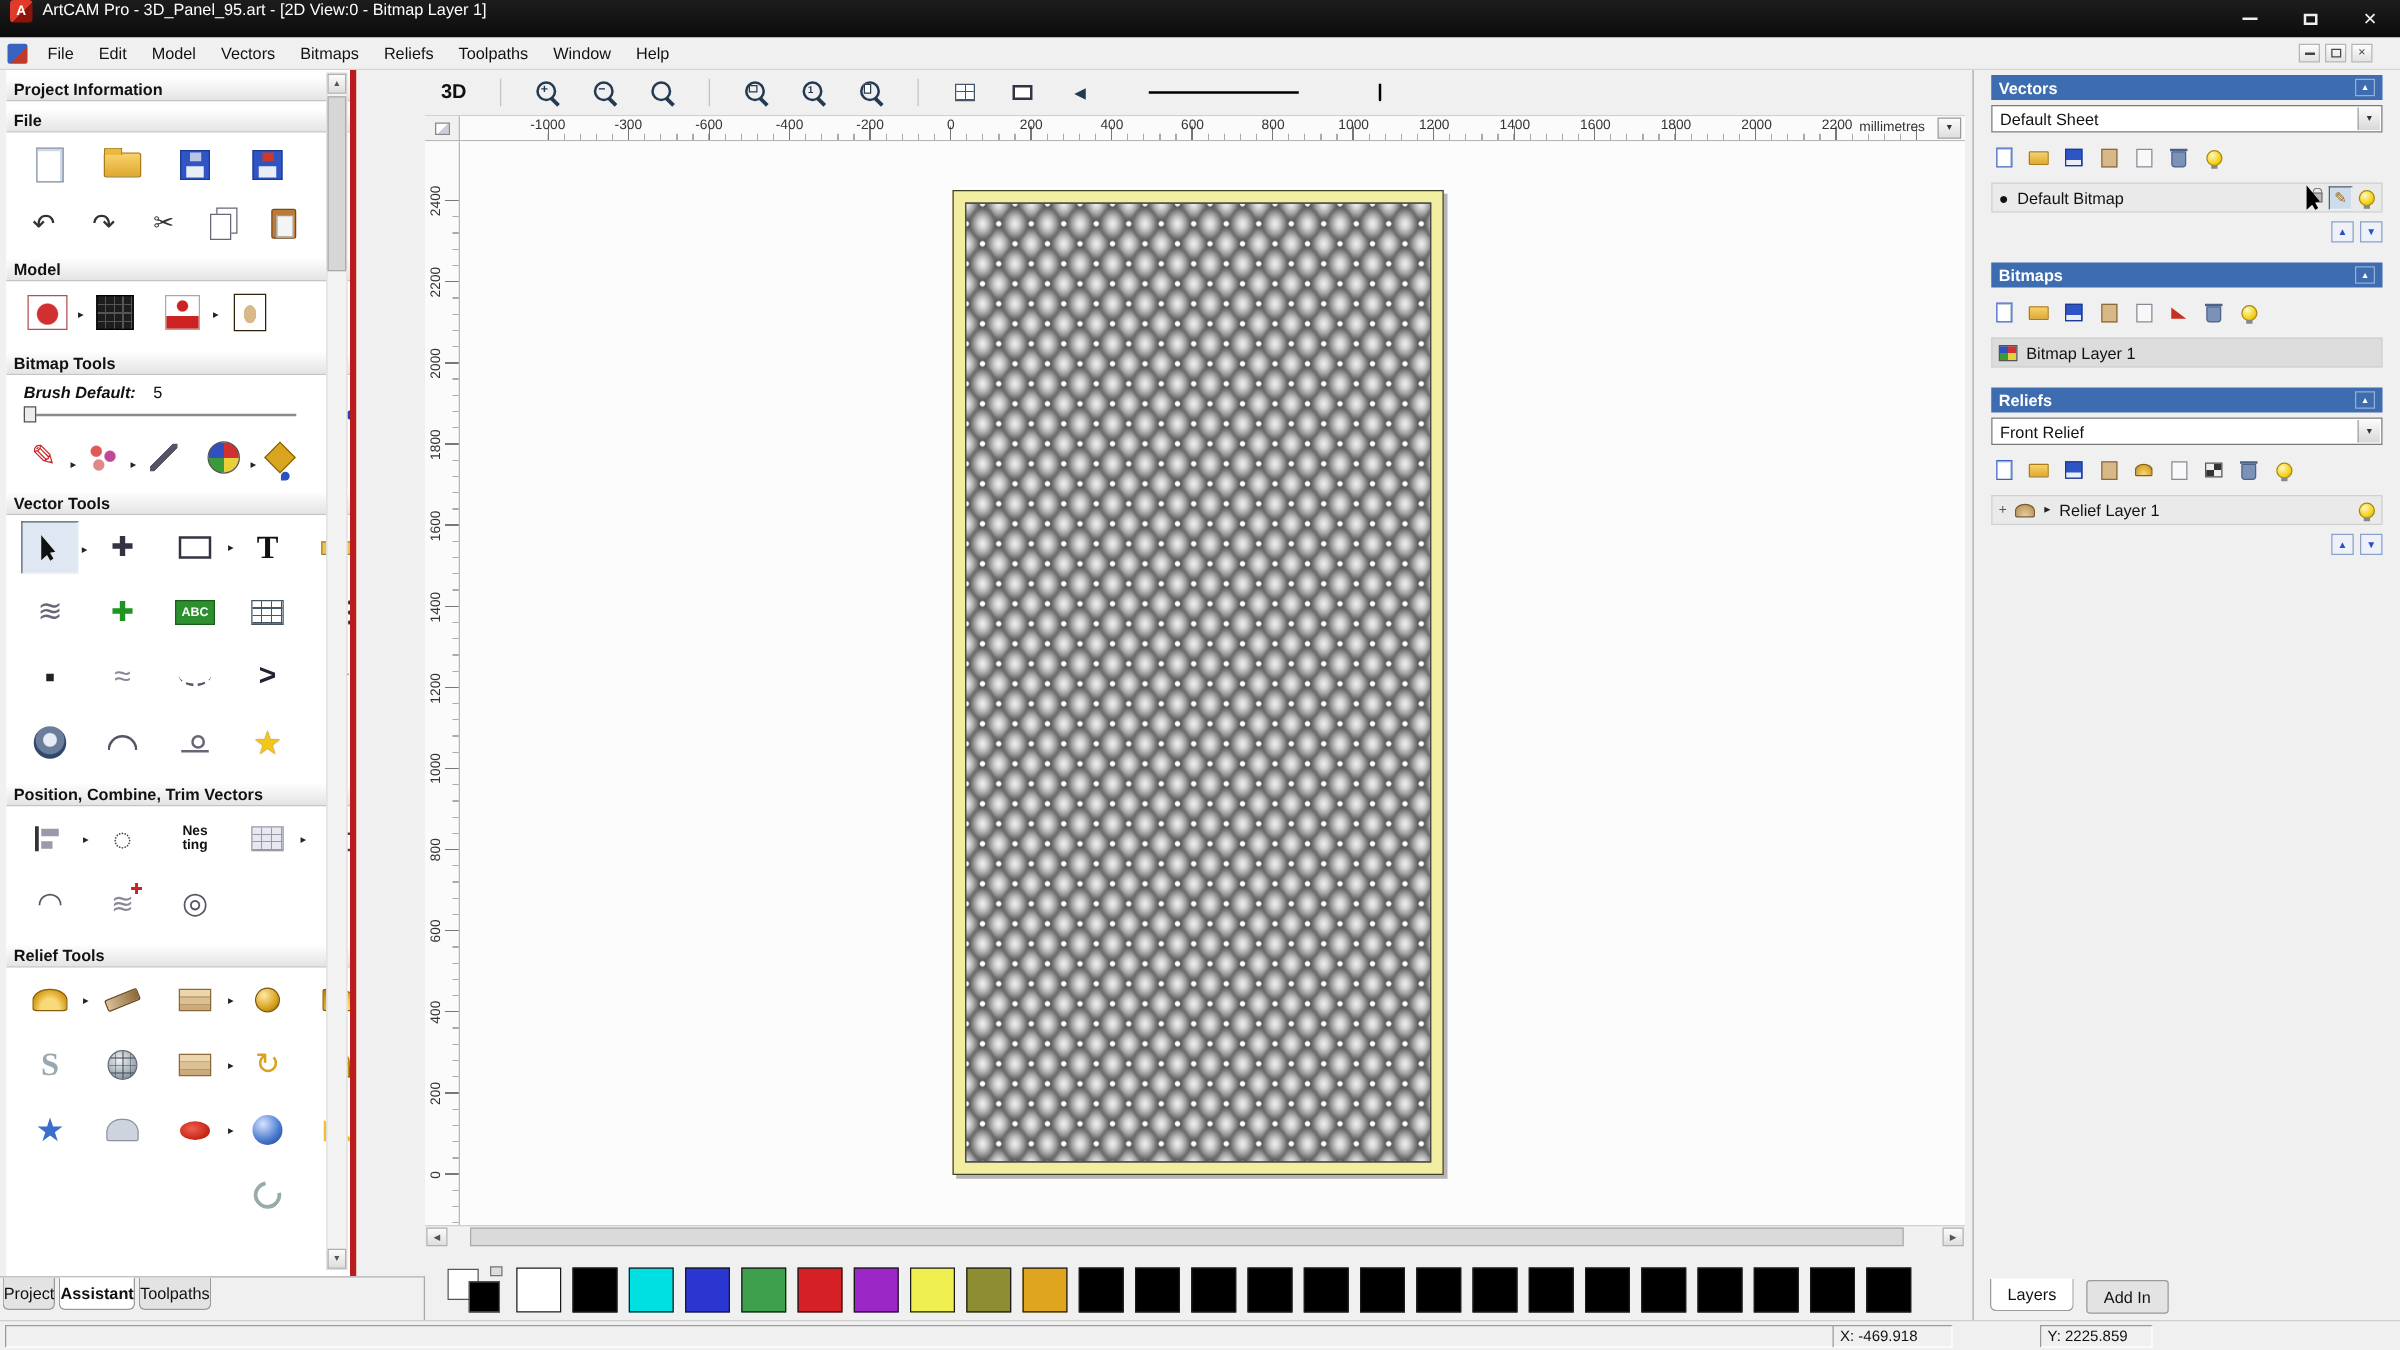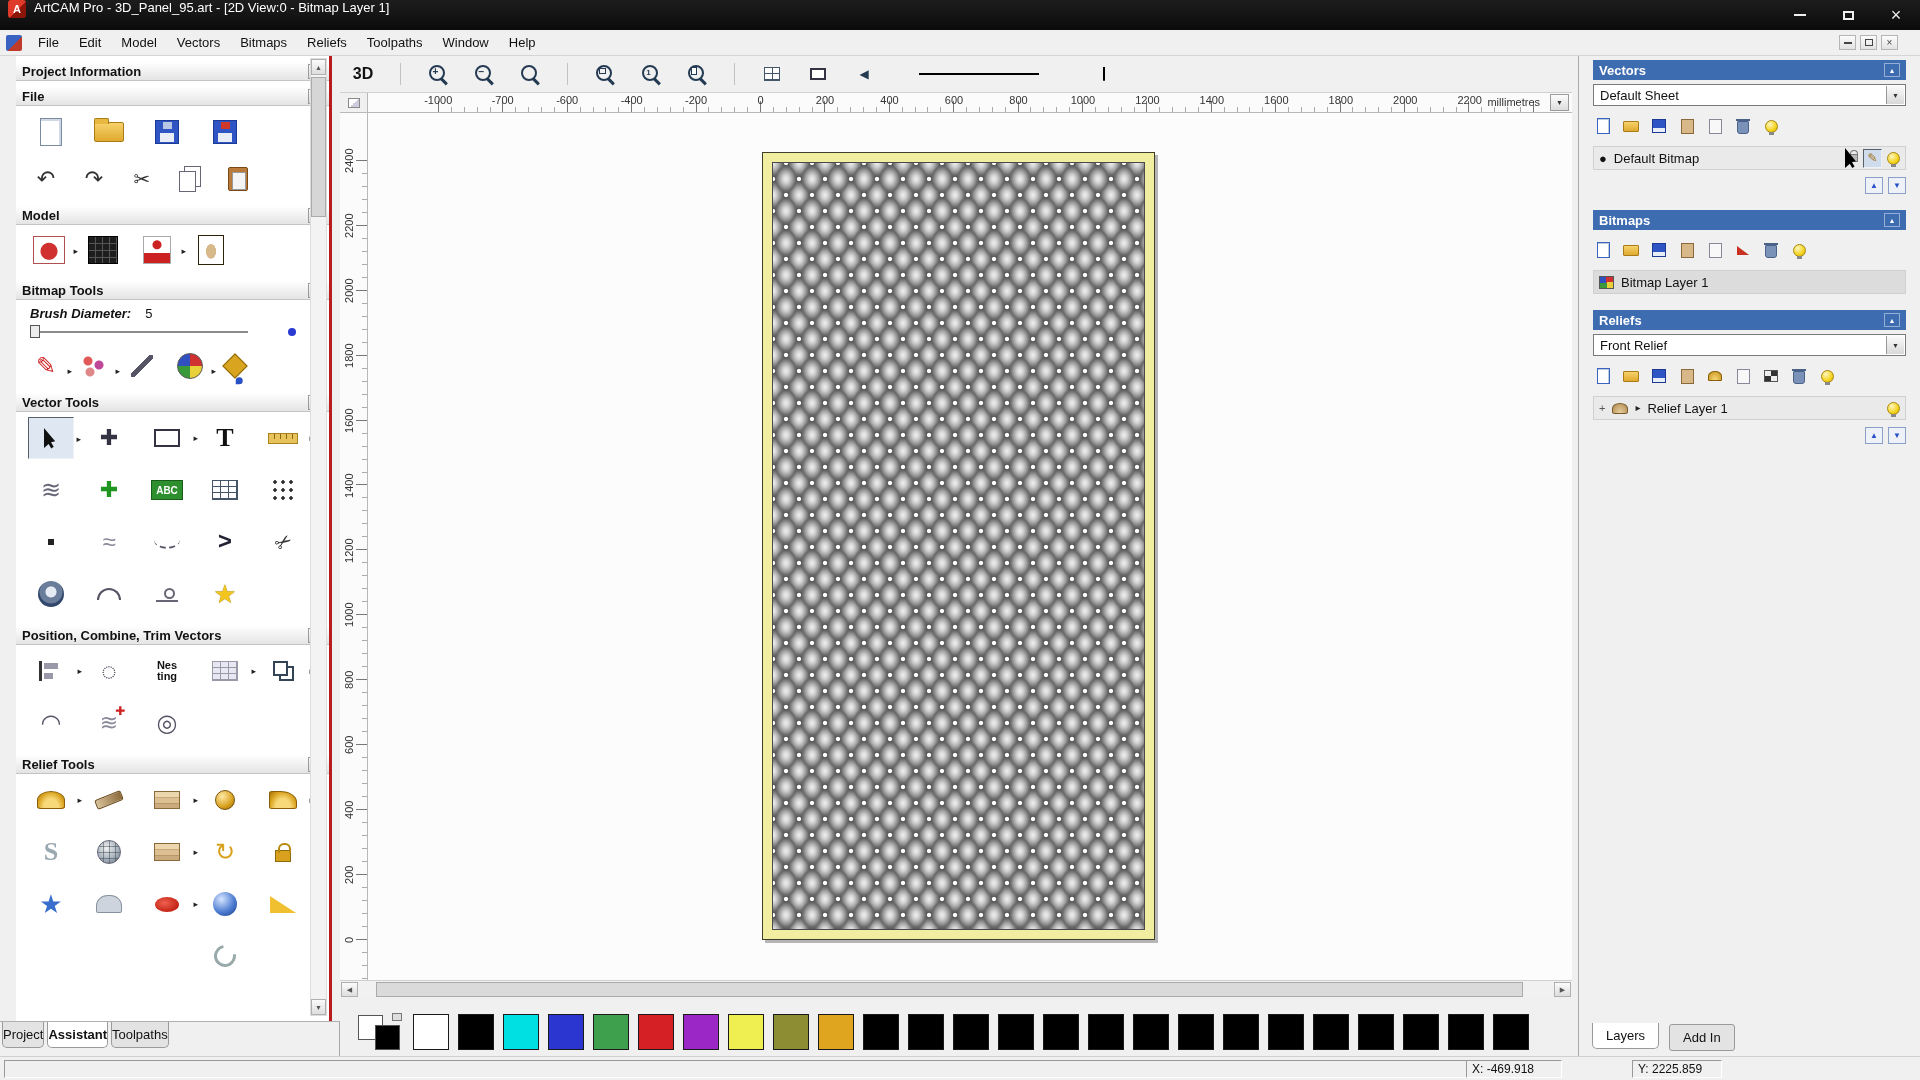--- a/index.html
+++ b/index.html
@@ -22,21 +22,21 @@
 #menubar{position:absolute;left:0;top:30px;width:1920px;height:26px;background:#f0f0f0;border-bottom:1px solid #d5d5d5;display:flex;align-items:center}
 .mdi-doc-icon{width:16px;height:16px;margin:0 6px;background:linear-gradient(135deg,#3a62c0 55%,#c03a2a 55%);border-radius:2px}
 .menu-items{display:flex}
 .menu-item{padding:4px 10px;cursor:default}
 .mdi-controls{margin-left:auto;margin-right:22px;display:flex;gap:4px}
 .mbtn{width:17px;height:15px;border:1px solid #b5b5b5;background:linear-gradient(#fcfcfc,#e2e2e2);display:flex;align-items:center;justify-content:center;color:#444;font-size:10px}
 .mb-min{width:8px;height:2px;background:#444}
 .mb-rest{width:8px;height:7px;border:1px solid #444}
 
 
-#left-panel{position:absolute;left:16px;top:56px;width:316px;height:965px;background:#fff;border-right:3px solid #b91c1c;overflow:hidden}
+#left-panel{position:absolute;left:5px;top:56px;width:280px;height:965px;background:#fff;border-right:5px solid #b91c1c;overflow:hidden}
 .lp-content{position:absolute;left:0;top:0;width:316px}
 .sec-header{height:20px;display:flex;align-items:center;padding:0 6px;background:linear-gradient(#ffffff,#e4e4e4);border-top:1px solid #fff;border-bottom:1px solid #c4c4c4;margin-top:5px}
 .sec-title{font-weight:bold}
 .collapse-btn{margin-left:auto;width:18px;height:15px;border:1px solid #9a9a9a;background:linear-gradient(#fdfdfd,#dadada);display:flex;align-items:center;justify-content:center;font-size:7px;color:#333}
 .proj-grid{padding:7px 10px 6px 10px;display:grid;grid-template-columns:142px 1fr;row-gap:2px}
 .b{font-weight:bold}
 .irow{display:flex;align-items:center;gap:12px;padding:5px 12px}
 .tool{position:relative;width:46px;height:42px;display:flex;align-items:center;justify-content:center;cursor:default}
 .tool.sm{width:36px;height:32px}
 .tool.md{width:42px;height:40px}
@@ -333,21 +333,21 @@
           </span>
     </div>
   </div>
 
   <div class="section">
     <div class="sec-header">
       <span class="sec-title">Bitmap Tools</span>
       <span class="collapse-btn">▲</span>
     </div>
     <div class="brush-row">
-      <span class="brush-label">Brush Diameter:</span>
+      <span class="brush-label">Brush Default:</span>
       <span>5</span>
     </div>
     <div class="slider">
       <span class="slider-handle"></span>
       <span class="slider-dot"></span>
     </div>
     <div class="irow">
       <span class="tool sm fly">
             <i style="font-size:24px;color:#c22">✎</i>
           </span>
@@ -603,21 +603,21 @@
   <span class="cbtn">
       <i style="font-size:12px;color:#233a52">◀</i>
     </span>
   <span class="line-widget"></span>
   <span class="line-tick"></span>
 </div>
 
 <div id="hruler">
   <div class="hlabels">
       <span>-1000</span>
-      <span>-700</span>
+      <span>-300</span>
       <span>-600</span>
       <span>-400</span>
       <span>-200</span>
       <span>0</span>
       <span>200</span>
       <span>400</span>
       <span>600</span>
       <span>800</span>
       <span>1000</span>
       <span>1200</span>

